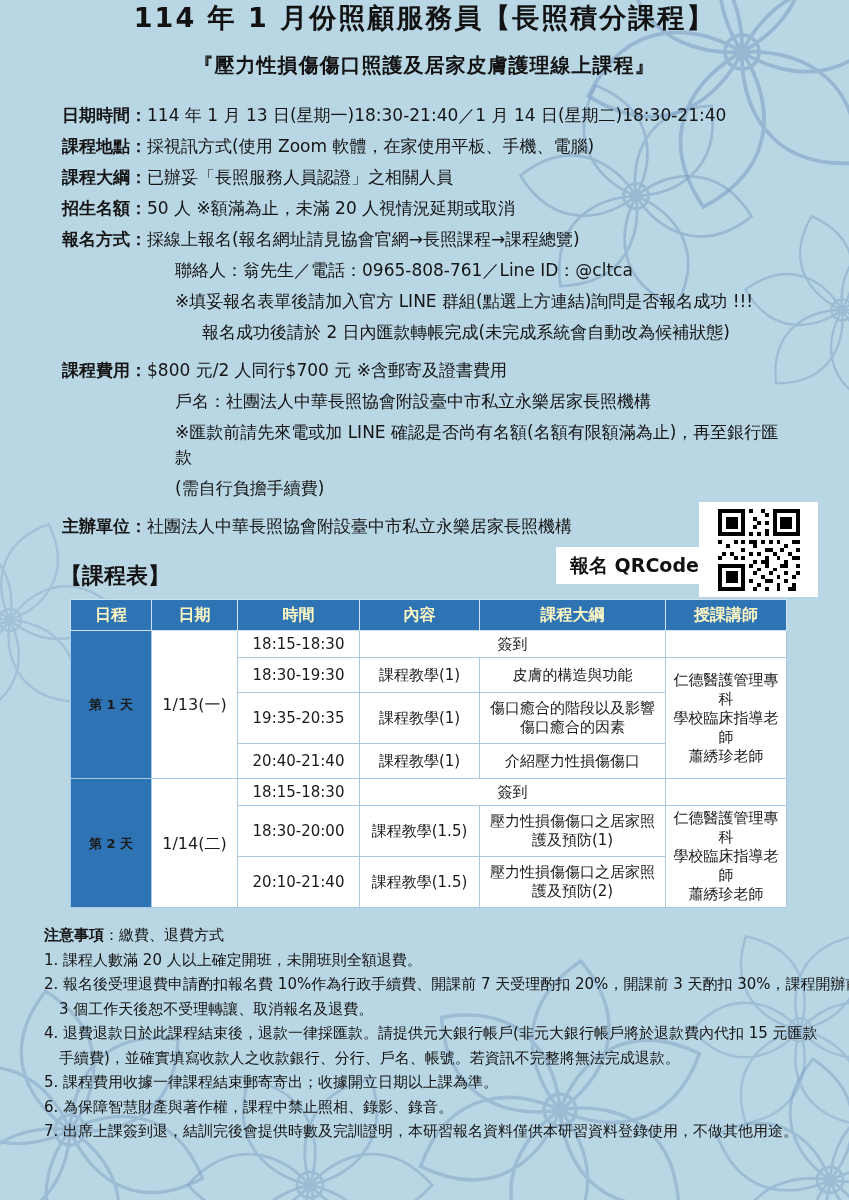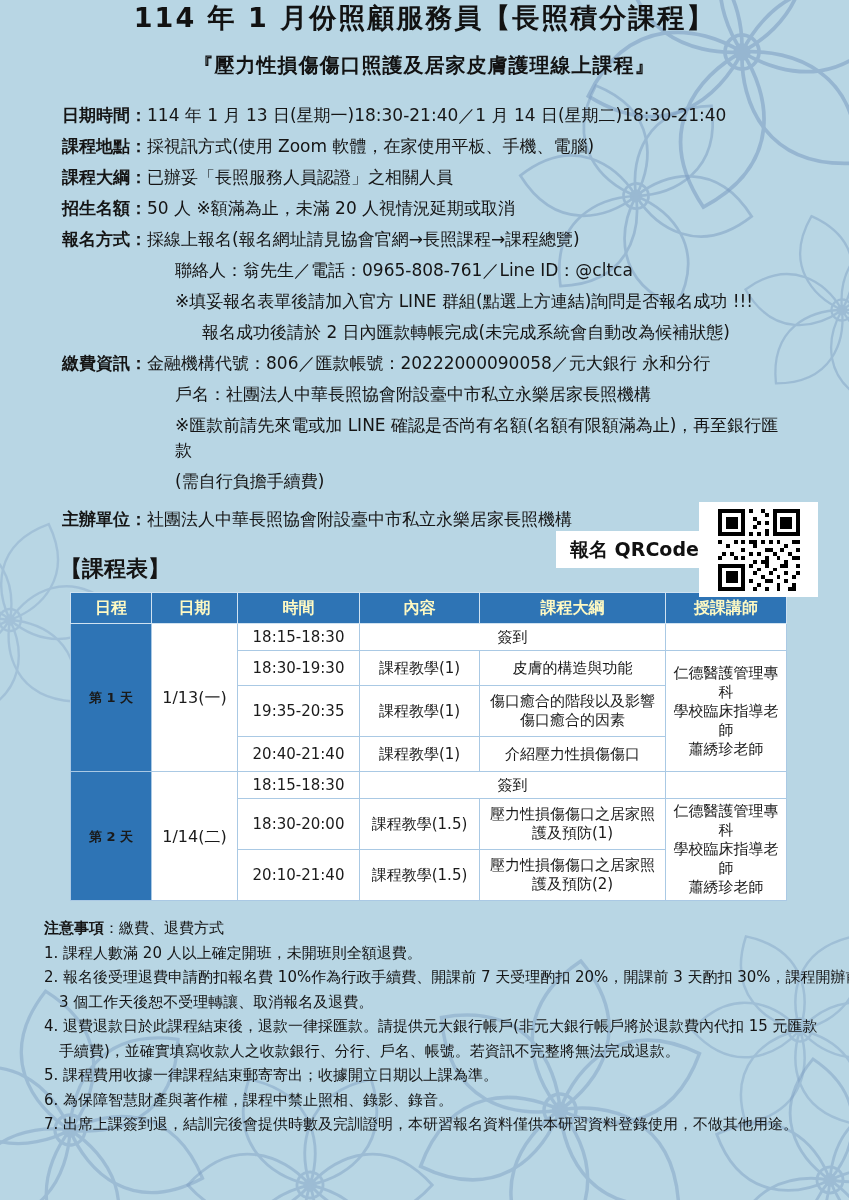--- a/index.html
+++ b/index.html
@@ -21,21 +21,21 @@
   .info-row{display:flex;margin-top:6px;line-height:25px;}
   .info-row.gap-lg{margin-top:13px;}
   .info-label{font-weight:bold;white-space:nowrap;}
   .indent1{padding-left:113px;}
   .indent2{padding-left:140px;}
 
   
   .qr-box{position:absolute;left:699px;top:502px;width:119px;height:95px;background:#fff;
     display:flex;align-items:center;justify-content:center;}
   .qr-box svg{width:82px;height:82px;shape-rendering:crispEdges;}
-  .qr-callout{position:absolute;left:556px;top:531px;height:37px;background:#fff;
+  .qr-callout{position:absolute;left:556px;top:547px;height:37px;background:#fff;
     padding:0 8px 0 14px;font-weight:bold;font-size:19px;line-height:37px;color:#111;}
   .qr-callout::after{content:"";position:absolute;right:-26px;top:-3px;width:0;height:0;
     border-left:26px solid #fff;border-top:22px solid transparent;border-bottom:22px solid transparent;}
 
   
   .section-label{margin:22px 0 0 60px;font-size:22px;font-weight:bold;}
 
   
   table.schedule{margin:8px 0 0 70px;width:716px;border-collapse:collapse;table-layout:fixed;
     background:#fff;font-size:15px;border:1px solid #8fb8dc;}
@@ -112,23 +112,23 @@
     </div>
     <div class="info-row indent1">
       <span>聯絡人：翁先生／電話：0965-808-761／Line ID：@cltca</span>
     </div>
     <div class="info-row indent1">
       <span>※填妥報名表單後請加入官方 LINE 群組(點選上方連結)詢問是否報名成功 !!!</span>
     </div>
     <div class="info-row indent2">
       <span>報名成功後請於 2 日內匯款轉帳完成(未完成系統會自動改為候補狀態)</span>
     </div>
-    <div class="info-row">
-      <span class="info-label">繳費資訊：</span>
-      <span>金融機構代號：806／匯款帳號：20222000090058／元大銀行 永和分行</span>
+    <div class="info-row gap-lg">
+      <span class="info-label">課程費用：</span>
+      <span>$800 元/2 人同行$700 元  ※含郵寄及證書費用</span>
     </div>
     <div class="info-row indent1">
       <span>戶名：社團法人中華長照協會附設臺中市私立永樂居家長照機構</span>
     </div>
     <div class="info-row indent1">
       <span>※匯款前請先來電或加 LINE 確認是否尚有名額(名額有限額滿為止)，再至銀行匯款</span>
     </div>
     <div class="info-row indent1">
       <span>(需自行負擔手續費)</span>
     </div>

